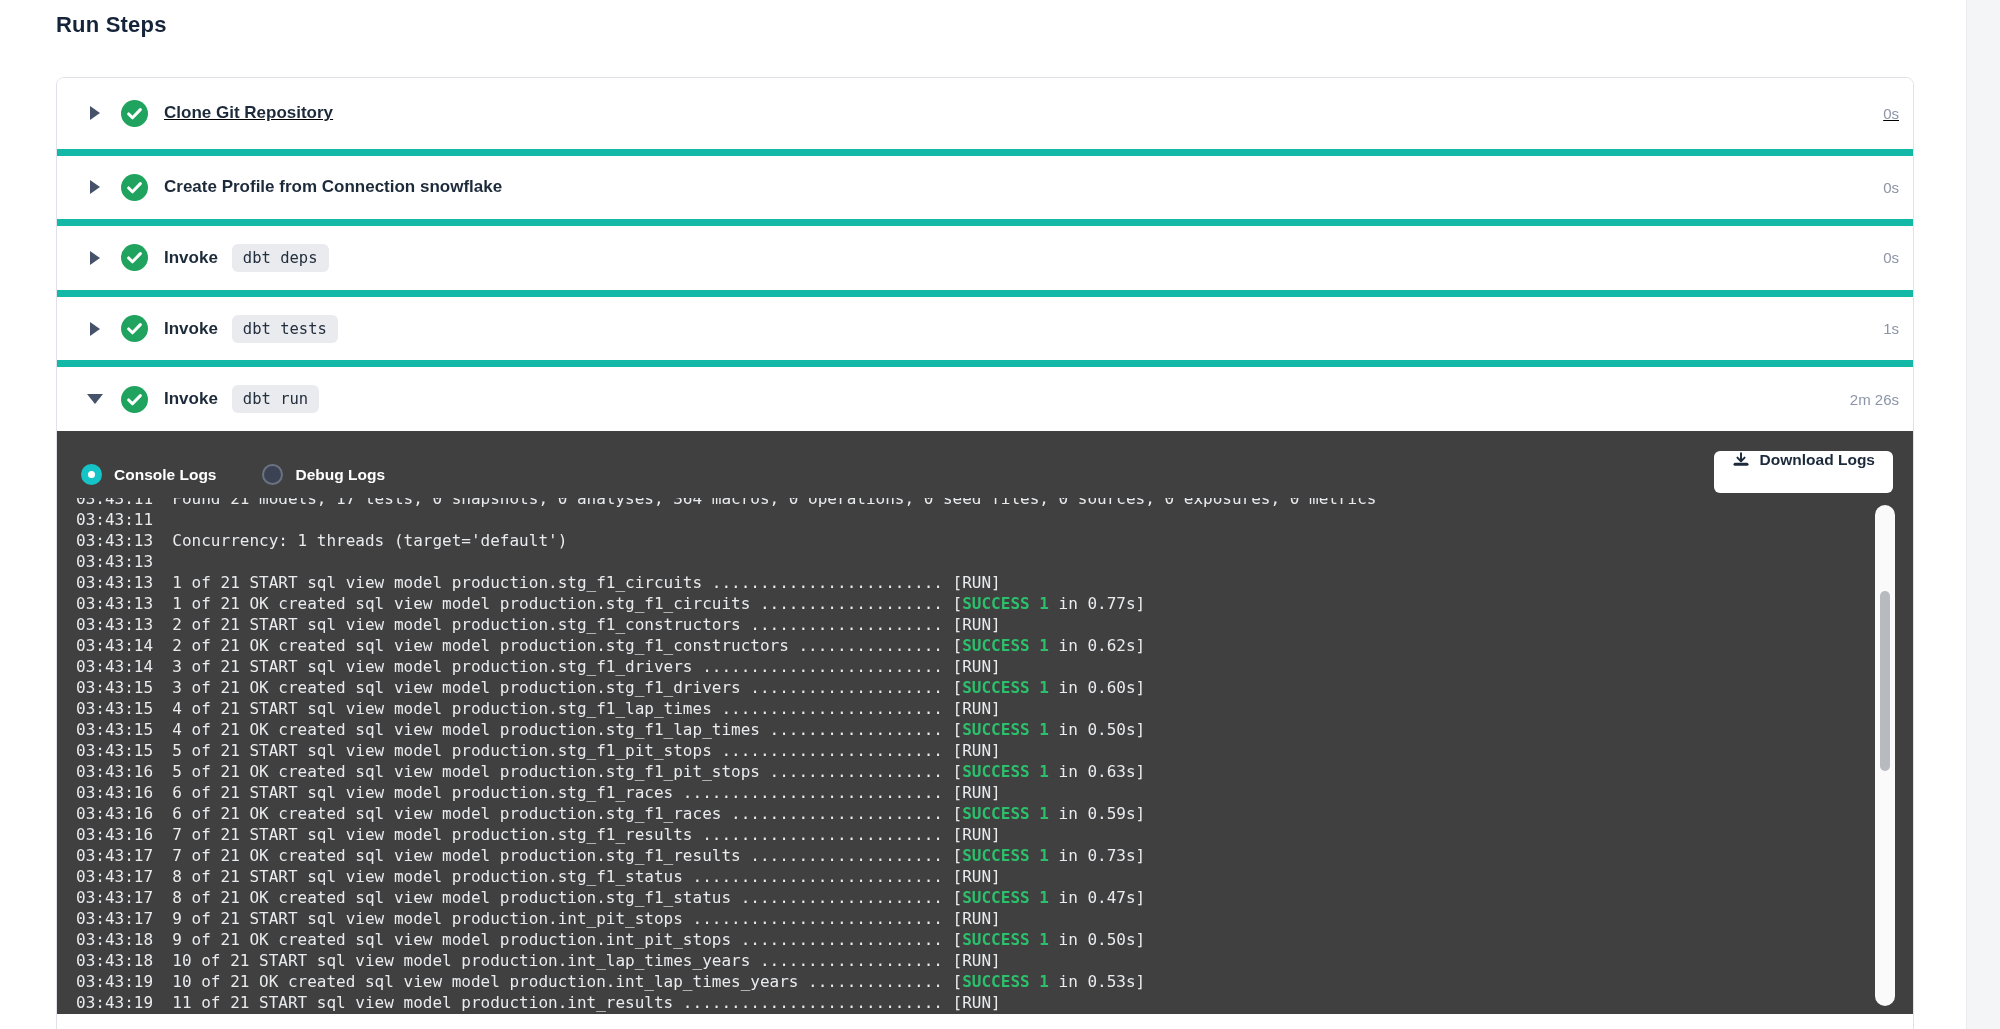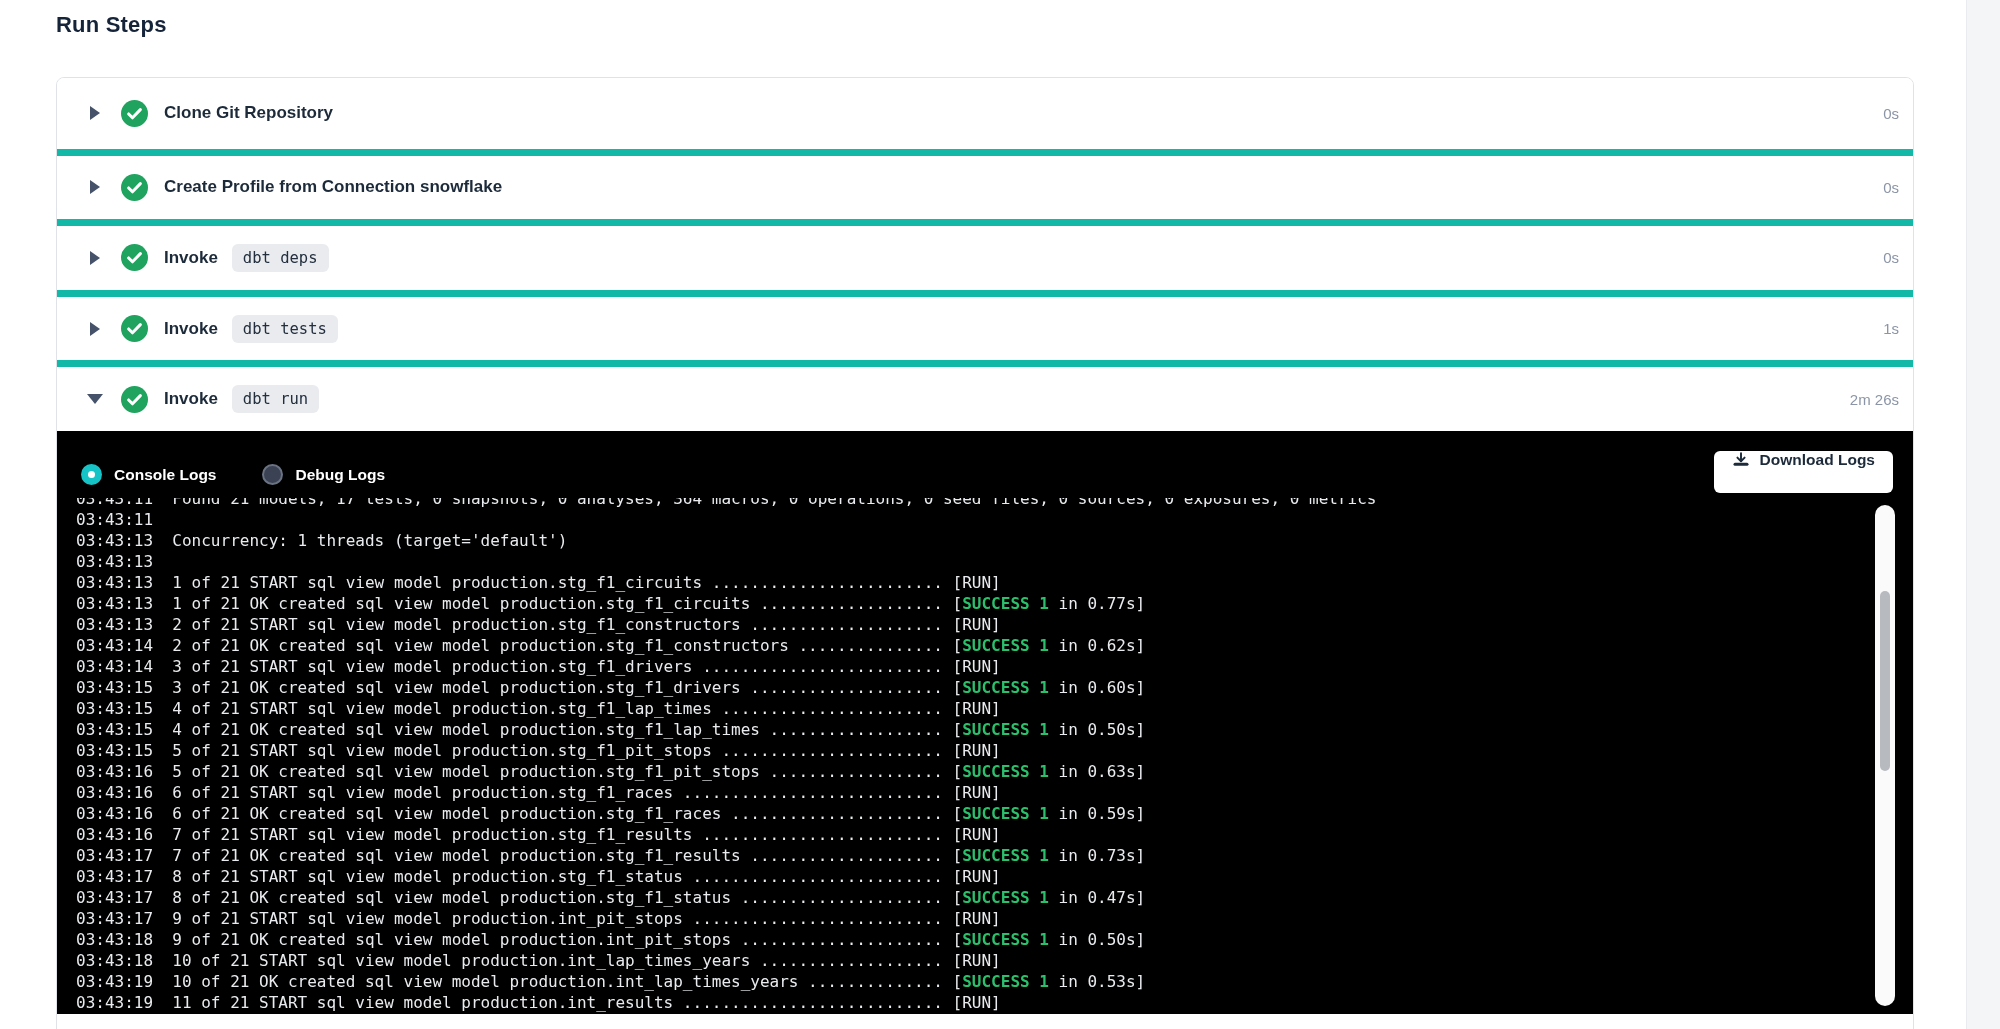--- a/index.html
+++ b/index.html
@@ -19,21 +19,21 @@
   .card {
     position:absolute; left:56px; top:77px; width:1858px; height:1100px;
     background:#ffffff; border:1px solid #dfe3e9; border-radius:8px;
     overflow:hidden;
   }
   
   .step-row {
     height:70.6px; display:flex; align-items:center;
     border-top:7px solid #14b8a6; background:#fff;
   }
-  .step-row:first-child { border-top:none; }
+  .step-row:first-child { border-top:none;text-decoration:underline; }
   .expander-box { width:16px; margin-left:30px; display:flex; justify-content:center; cursor:pointer; }
   .tri-right {
     width:0; height:0;
     border-top:7px solid transparent; border-bottom:7px solid transparent;
     border-left:10px solid #45526a;
   }
   .tri-down {
     width:0; height:0;
     border-left:8px solid transparent; border-right:8px solid transparent;
     border-top:10px solid #45526a;
@@ -42,21 +42,21 @@
   .step-label { margin-left:16px; font-size:17px; font-weight:700; color:#1c2a3a; }
   .step-command {
     margin-left:14px; font-family:"DejaVu Sans Mono", monospace;
     font-size:15.5px; color:#232f3f; background:#e9ebee;
     padding:5px 11px; border-radius:6px;
   }
   .step-duration { margin-left:auto; margin-right:14px; font-size:15px; color:#8b95a7; }
   
   .log-panel {
     position:absolute; left:0; top:353px; width:100%; height:583px;
-    background:#000000;
+    background:#404040;
   }
   .log-tabs { position:absolute; left:24px; top:33px; display:flex; align-items:center; }
   .radio { width:21px; height:21px; border-radius:50%; position:relative; cursor:pointer; flex:none; }
   .radio.selected { background:#16c4c7; }
   .radio.selected .dot {
     position:absolute; left:7px; top:7px; width:7px; height:7px;
     border-radius:50%; background:#ffffff;
   }
   .radio.unselected { background:#3a4253; border:2.5px solid #6b7383; }
   .tab-label { margin-left:12px; margin-right:46px; color:#ffffff; font-weight:700; font-size:15.5px; cursor:pointer; }

